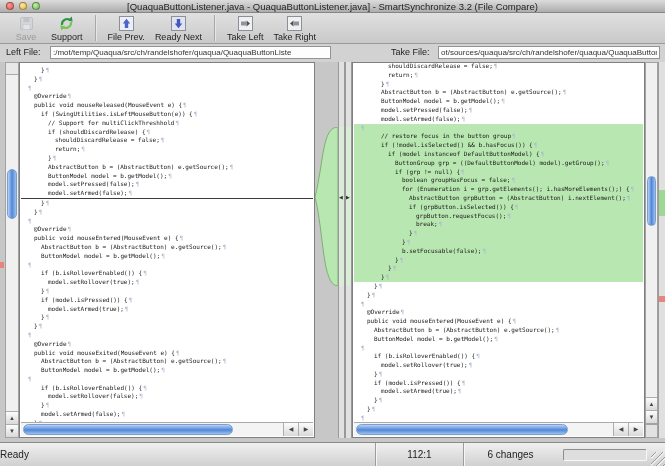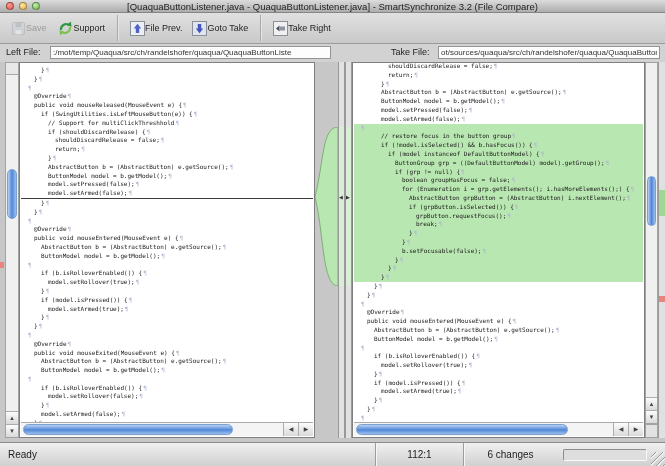--- a/index.html
+++ b/index.html
@@ -15,21 +15,21 @@
   .lights{position:absolute;left:6px;top:2px;display:flex;gap:5px;}
   .light{width:8px;height:8px;border-radius:50%;border:1px solid rgba(0,0,0,.35);}
   .light.r{background:radial-gradient(circle at 35% 30%,#ff9d96,#e3544a);}
   .light.y{background:radial-gradient(circle at 35% 30%,#ffe9a8,#e8b33c);}
   .light.g{background:radial-gradient(circle at 35% 30%,#c3f0a9,#6fb84f);}
 
   
   .toolbar{position:absolute;left:0;top:13px;width:665px;height:31px;
     background:linear-gradient(#e0e0e0,#c9c9c9);border-bottom:1px solid #9b9b9b;
     display:flex;align-items:center;padding-left:6px;}
-  .tbtn{display:flex;flex-direction:row;align-items:center;justify-content:center;
+  .tbtn{display:flex;flex-direction:column;align-items:center;justify-content:center;
     min-width:40px;padding:1px 5px;cursor:default;}
   .tbtn .ticon{height:17px;display:flex;align-items:center;justify-content:center;}
   .tbtn .tlabel{font-size:9px;color:#1f1f1f;white-space:nowrap;margin-top:0px;}
   .tbtn.disabled .tlabel{color:#9b9b9b;}
   .tbtn.disabled .ticon{opacity:.55;}
   .tsep{width:1px;height:26px;background:#a8a8a8;margin:0 7px;box-shadow:1px 0 0 #e6e6e6;}
 
   
   .filebar{position:absolute;left:0;top:44px;width:665px;height:18px;background:#d2d2d2;}
   .flabel{position:absolute;top:3px;font-size:9px;color:#222;}
@@ -82,21 +82,21 @@
   .overview{position:absolute;left:658px;top:0;width:7px;height:376px;background:#e0e0e0;border-left:1px solid #9a9a9a;}
   .mark{position:absolute;left:0;right:0;}
   .mark.green{top:128px;height:26px;background:#9fd895;}
   .mark.red{top:234px;height:6px;background:#e8837d;}
   .left-mark{position:absolute;left:0px;top:200px;width:4px;height:6px;background:#e8837d;}
 
   
   .statusbar{position:absolute;left:0;top:442px;width:665px;height:24px;
     background:linear-gradient(#f0f0f0,#d0d0d0);border-top:1px solid #8b8b8b;
     display:flex;align-items:center;font-size:10px;color:#222;}
-  .sready{flex:1;padding-left:8px;}
+  .sready{flex:1;}
   .scell{border-left:1px solid #9c9c9c;box-shadow:inset 1px 0 0 #f6f6f6;height:24px;
     line-height:23px;text-align:center;}
   .scell.pos{width:88px;} .scell.chg{width:94px;}
   .sunken{width:84px;height:12px;margin:0 4px 0 6px;background:#dedede;
     border:1px solid;border-color:#8e8e8e #f8f8f8 #f8f8f8 #8e8e8e;border-radius:2px;}
   .grip{width:14px;height:14px;align-self:flex-end;
     background:repeating-linear-gradient(135deg,transparent 0 3px,#9a9a9a 3px 4px,#eee 4px 5px);}
 </style>
 </head>
 <body>
@@ -144,23 +144,33 @@
         </span>
         <span class="tlabel">File Prev.</span>
       </div>
       <div class="tbtn">
         <span class="ticon">
           <svg width="15" height="15" viewBox="0 0 15 15">
             <rect x="0.5" y="0.5" width="14" height="14" fill="#dfe4ef" stroke="#8a8f98"></rect>
             <path d="M7.5 12.2 L3.8 7.4 H5.8 V3 H9.2 V7.4 H11.2 Z" fill="#4656bd"></path>
           </svg>
         </span>
-        <span class="tlabel">Goto Take</span>
+        <span class="tlabel">Ready Next</span>
       </div>
       <div class="tsep"></div>
+      <div class="tbtn">
+        <span class="ticon">
+          <svg width="15" height="15" viewBox="0 0 15 15">
+            <rect x="0.5" y="0.5" width="14" height="14" fill="#f0f0f0" stroke="#8a8f98"></rect>
+            <rect x="3" y="5.5" width="5" height="4" fill="#8d949e"></rect>
+            <path d="M8.5 4.5 L12 7.5 L8.5 10.5 Z" fill="#4a4f57"></path>
+          </svg>
+        </span>
+        <span class="tlabel">Take Left</span>
+      </div>
       <div class="tbtn">
         <span class="ticon">
           <svg width="15" height="15" viewBox="0 0 15 15">
             <rect x="0.5" y="0.5" width="14" height="14" fill="#f0f0f0" stroke="#8a8f98"></rect>
             <rect x="7" y="5.5" width="5" height="4" fill="#8d949e"></rect>
             <path d="M6.5 4.5 L3 7.5 L6.5 10.5 Z" fill="#4a4f57"></path>
           </svg>
         </span>
         <span class="tlabel">Take Right</span>
       </div>

